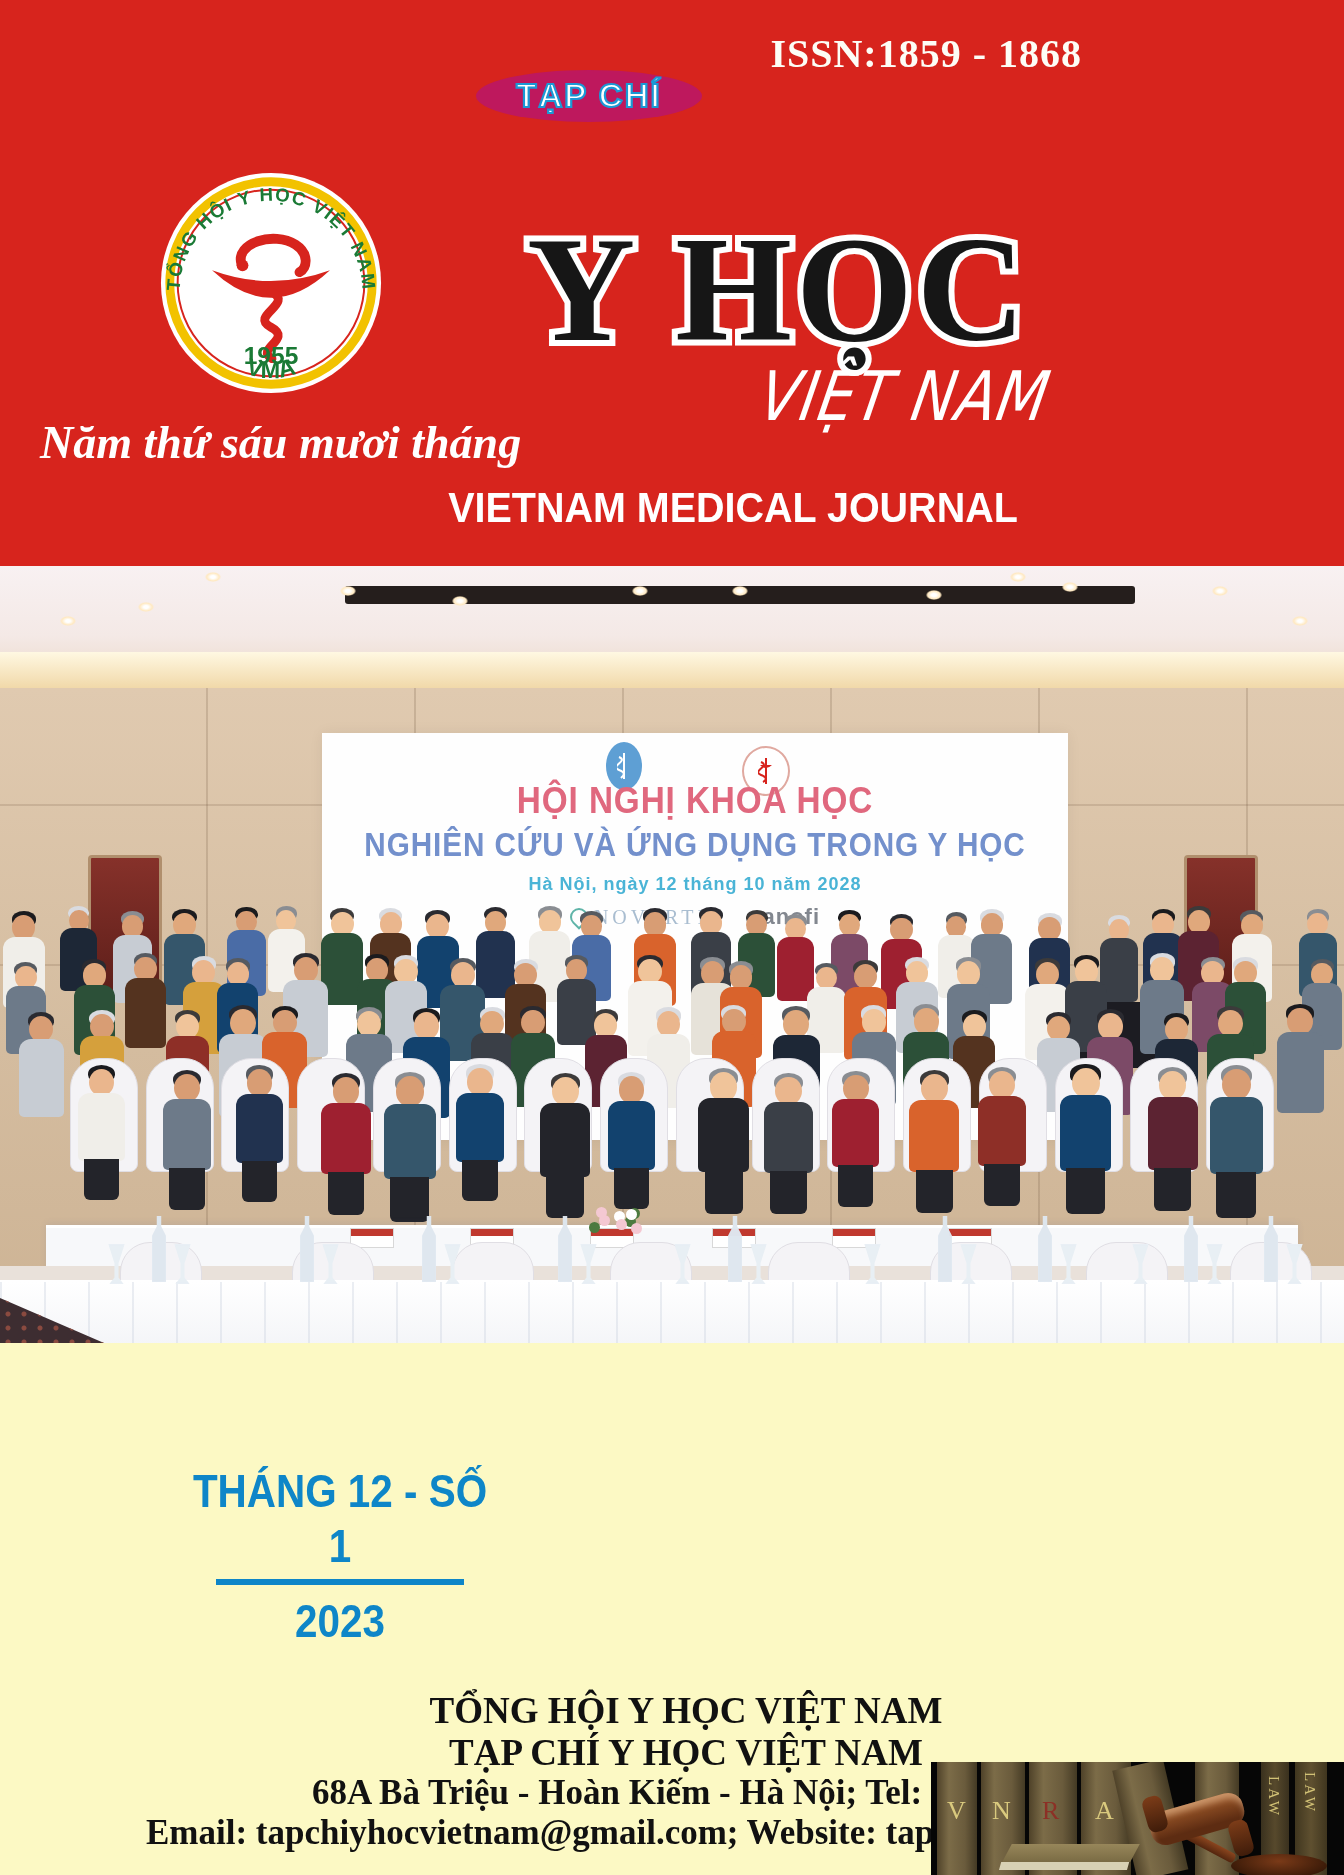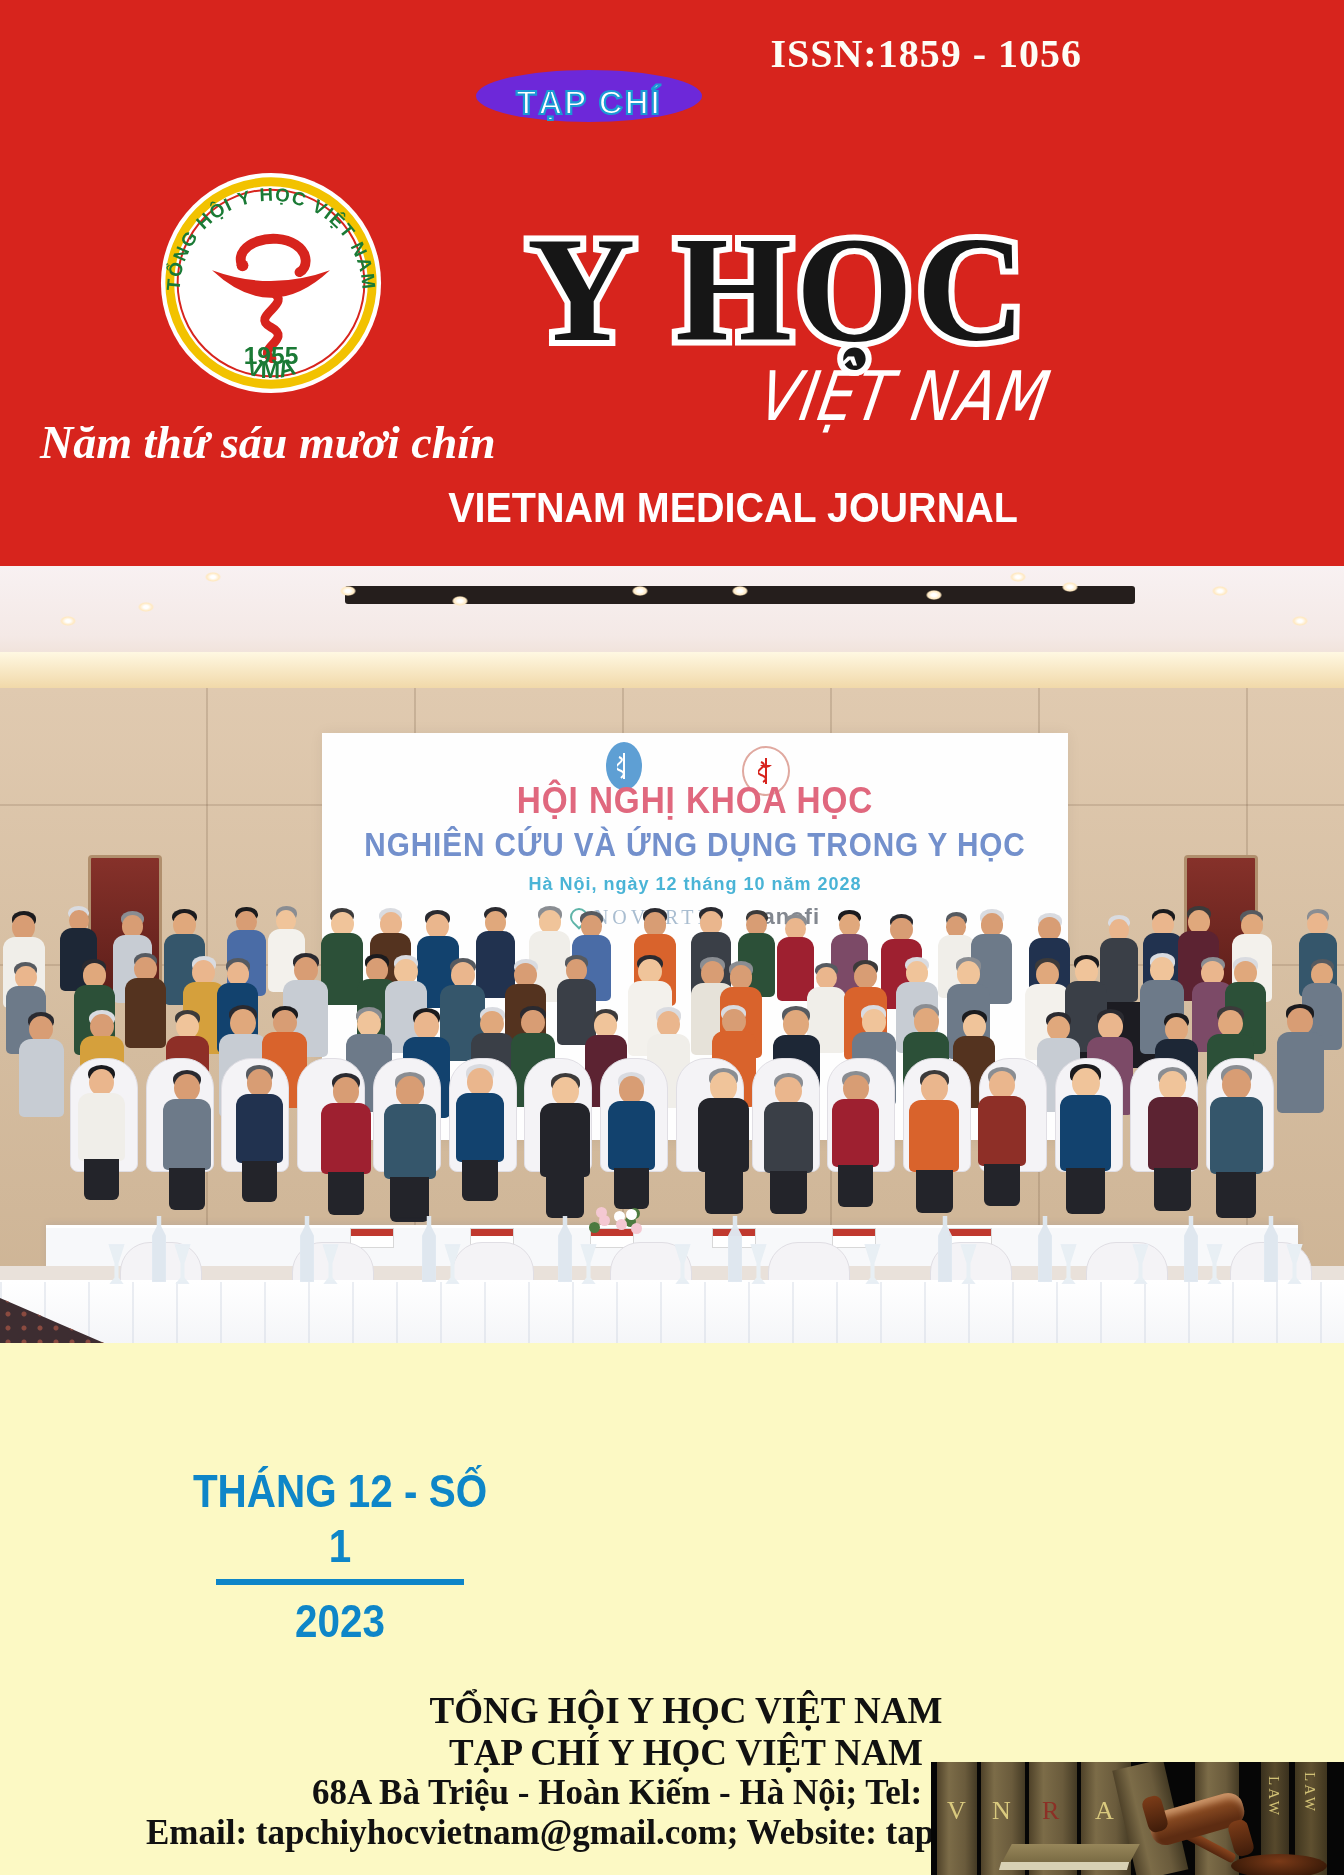--- a/index.html
+++ b/index.html
@@ -2,22 +2,22 @@
 <html><head>
 <meta charset="utf-8">
 <style>
   html,body{margin:0;padding:0;}
   body{width:1344px;height:1875px;position:relative;overflow:hidden;
        font-family:"Liberation Sans",sans-serif;background:#fff;}
   
   .red-header{position:absolute;left:0;top:0;width:1344px;height:566px;background:#d7241d;}
   .issn{position:absolute;right:262px;top:30px;font-family:"Liberation Serif",serif;
         font-weight:bold;font-size:40px;color:#fdfdf6;letter-spacing:1px;}
-  .tagline-oval{position:absolute;left:476px;top:70px;width:226px;height:52px;background:#6d28d9;
-        border-radius:50%;display:flex;align-items:flex-end;justify-content:center;}
+  .tagline-oval{position:absolute;left:476px;top:70px;width:226px;height:52px;background:#be185d;
+        border-radius:50%;display:flex;align-items:center;justify-content:center;}
   .tagline-oval span{font-size:33px;font-weight:bold;letter-spacing:2px;color:#fff;
         -webkit-text-stroke:2.2px #1b99d5;}
   .vma-logo{position:absolute;left:158px;top:170px;width:226px;height:226px;}
   .year-line{position:absolute;left:40px;top:416px;font-family:"Liberation Serif",serif;
         font-style:italic;font-weight:bold;font-size:46px;color:#fff;}
   .title-svg{position:absolute;left:538px;top:188px;overflow:visible;}
   .script-title{position:absolute;left:742px;top:356px;width:340px;text-align:center;
         font-family:"DejaVu Sans",sans-serif;font-style:italic;font-size:58px;color:#fff;
         transform:skewX(-10deg) scaleY(1.18);transform-origin:left top;letter-spacing:1px;}
   .journal-en{position:absolute;left:420px;top:484px;width:626px;text-align:center;
@@ -107,21 +107,21 @@
   .gavel-base{position:absolute;left:300px;top:92px;width:96px;height:24px;border-radius:50%;
         background:radial-gradient(ellipse at 50% 30%,#7a3a18,#3a1a08 75%);}
   .flat-book{position:absolute;left:76px;top:82px;width:128px;height:18px;background:linear-gradient(#97865a,#7a6b44);
         transform:skewX(-28deg);}
   .flat-book i{position:absolute;left:0;top:18px;width:128px;height:8px;background:#d8d1b4;display:block;transform:skewX(14deg);}
 </style>
 </head>
 <body>
 
 <header class="red-header">
-  <div class="issn">ISSN:1859 - 1056</div>
+  <div class="issn">ISSN:1859 - 1868</div>
 
   <div class="tagline-oval">
     <span>TẠP CHÍ</span>
   </div>
 
   <svg class="vma-logo" viewBox="0 0 230 230">
     <circle cx="115" cy="115" r="112" fill="#ffffff"></circle>
     <circle cx="115" cy="115" r="103" fill="none" stroke="#f2c200" stroke-width="9"></circle>
     <circle cx="115" cy="115" r="95" fill="none" stroke="#d7241d" stroke-width="2"></circle>
     <defs>
@@ -138,21 +138,21 @@
     </g>
     <text x="115" y="197" text-anchor="middle" font-family="Liberation Sans, sans-serif" font-size="25" font-weight="bold" fill="#1a7a35">1955</text>
     <defs>
         <path id="arcBot" d="M 70,196 A 72,72 0 0 0 160,196"></path>
       </defs>
     <text font-family="Liberation Sans, sans-serif" font-size="24" font-weight="bold" fill="#1a7a35">
       <textPath href="#arcBot" startOffset="50%" text-anchor="middle">VMA</textPath>
     </text>
   </svg>
 
-  <div class="year-line">Năm thứ sáu mươi chín</div>
+  <div class="year-line">Năm thứ sáu mươi tháng</div>
 
   <svg class="title-svg" width="480" height="210">
     <text x="240" y="152" text-anchor="middle" font-family="Liberation Serif, serif" font-weight="bold" font-size="150" letter-spacing="4" fill="#161616" stroke="#ffffff" stroke-width="12" style="paint-order:stroke">Y HỌC</text>
   </svg>
 
   <div class="script-title">VIỆT NAM</div>
   <div class="journal-en">VIETNAM MEDICAL JOURNAL</div>
 </header>
 
 <section class="photo">

